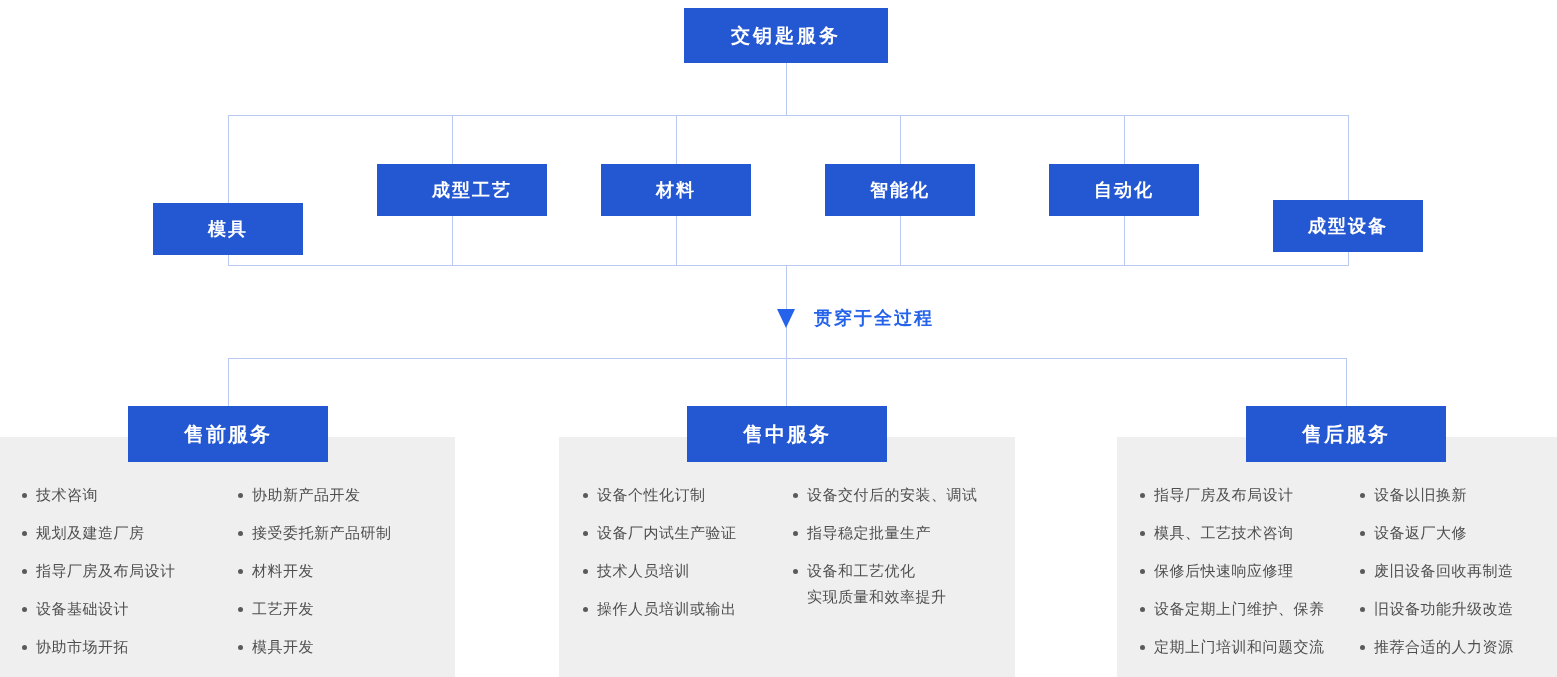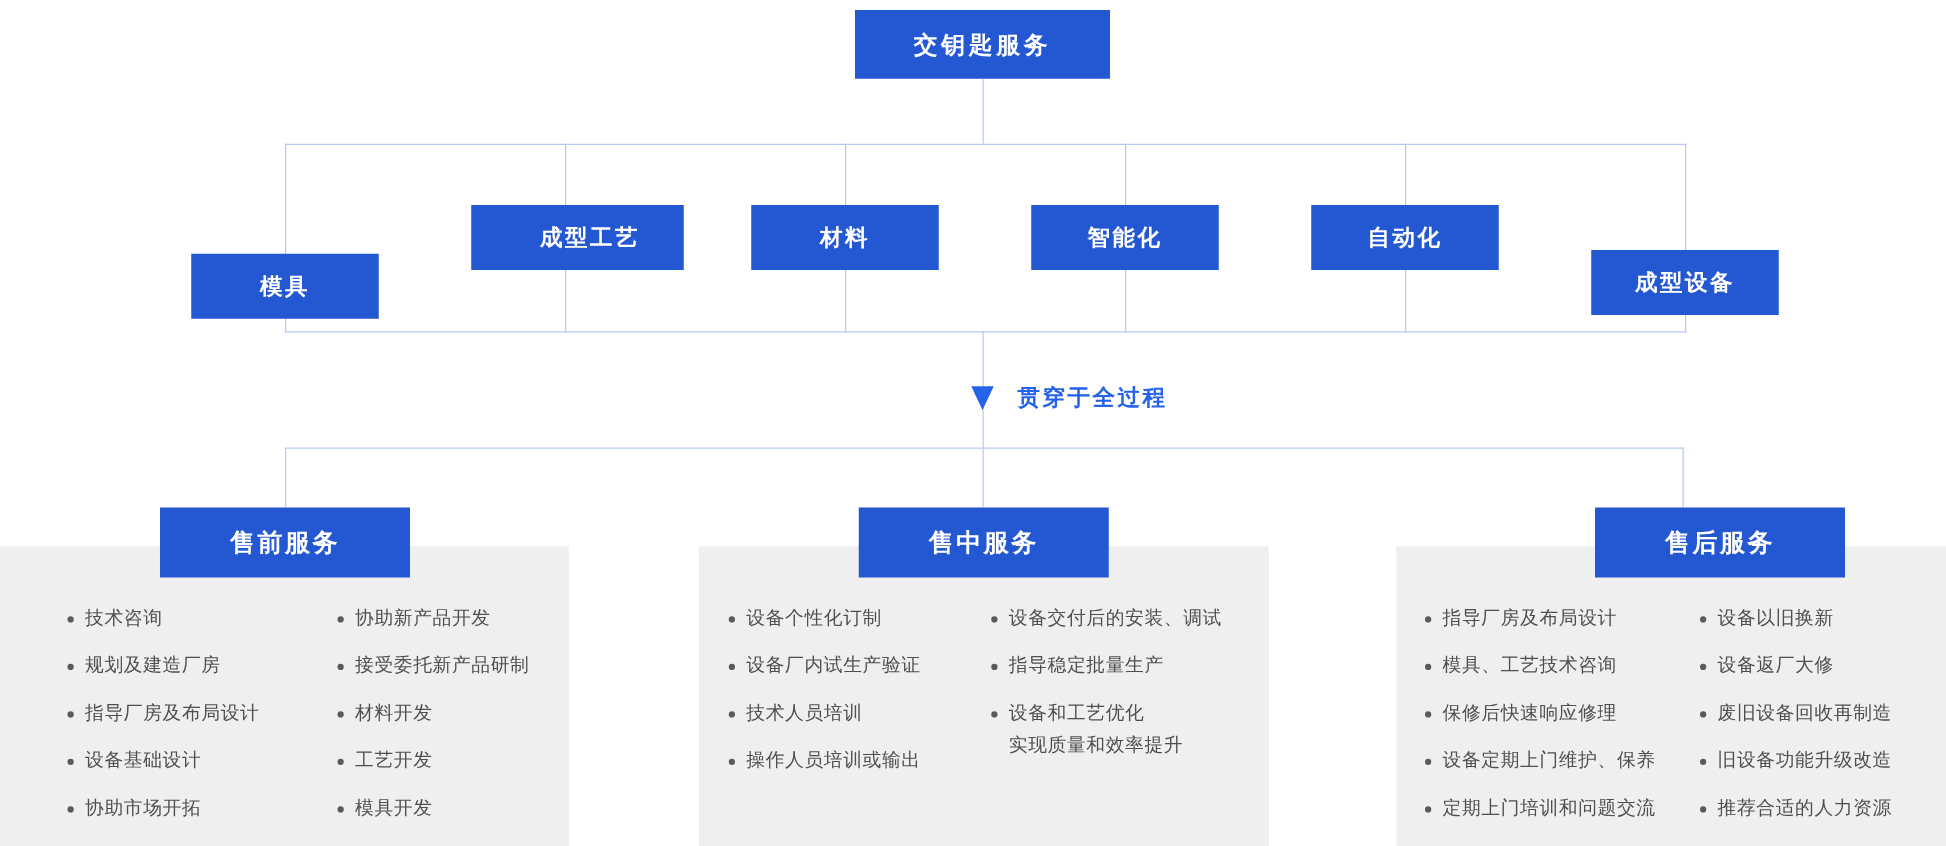--- a/index.html
+++ b/index.html
@@ -29,21 +29,21 @@
   .process-note{
     position:absolute;left:814px;top:308px;z-index:3;
     color:#2563eb;font-size:18px;font-weight:600;letter-spacing:2px;line-height:20px;
   }
   
   .panel{position:absolute;top:437px;height:240px;background:#efefef;z-index:2;}
   .panel-presales{left:0;width:455px;}
   .panel-insales{left:559px;width:456px;}
   .panel-aftersales{left:1117px;width:440px;}
   .panel-list{display:flex;box-sizing:border-box;padding-top:48px;}
-  .panel-presales .panel-list{padding-left:22px;margin-left:32px;}
+  .panel-presales .panel-list{padding-left:22px;}
   .panel-insales .panel-list{padding-left:24px;}
   .panel-aftersales .panel-list{padding-left:23px;}
   .panel-presales .col1{width:216px;}
   .panel-insales .col1{width:210px;}
   .panel-aftersales .col1{width:220px;}
   .col{flex:none;}
   .col2{flex:1;}
   ul.items{list-style:none;margin:0;padding:0;}
   ul.items li{
     position:relative;padding-left:14px;margin:0 0 18px 0;
@@ -99,21 +99,21 @@
 
   <div class="arrow-down"></div>
   <div class="process-note">贯穿于全过程</div>
 
   <div class="node node-service" style="left:128px;">
       <span>售前服务</span>
     </div>
   <div class="node node-service" style="left:687px;">
       <span>售中服务</span>
     </div>
-  <div class="node node-service" style="left:1246px;margin-left:30px;">
+  <div class="node node-service" style="left:1246px;">
       <span>售后服务</span>
     </div>
 
   <div class="panel panel-presales">
     <div class="panel-list">
       <div class="col col1">
         <ul class="items">
           <li><span class="bullet"></span><span>技术咨询</span></li>
           <li><span class="bullet"></span><span>规划及建造厂房</span></li>
           <li><span class="bullet"></span><span>指导厂房及布局设计</span></li>

